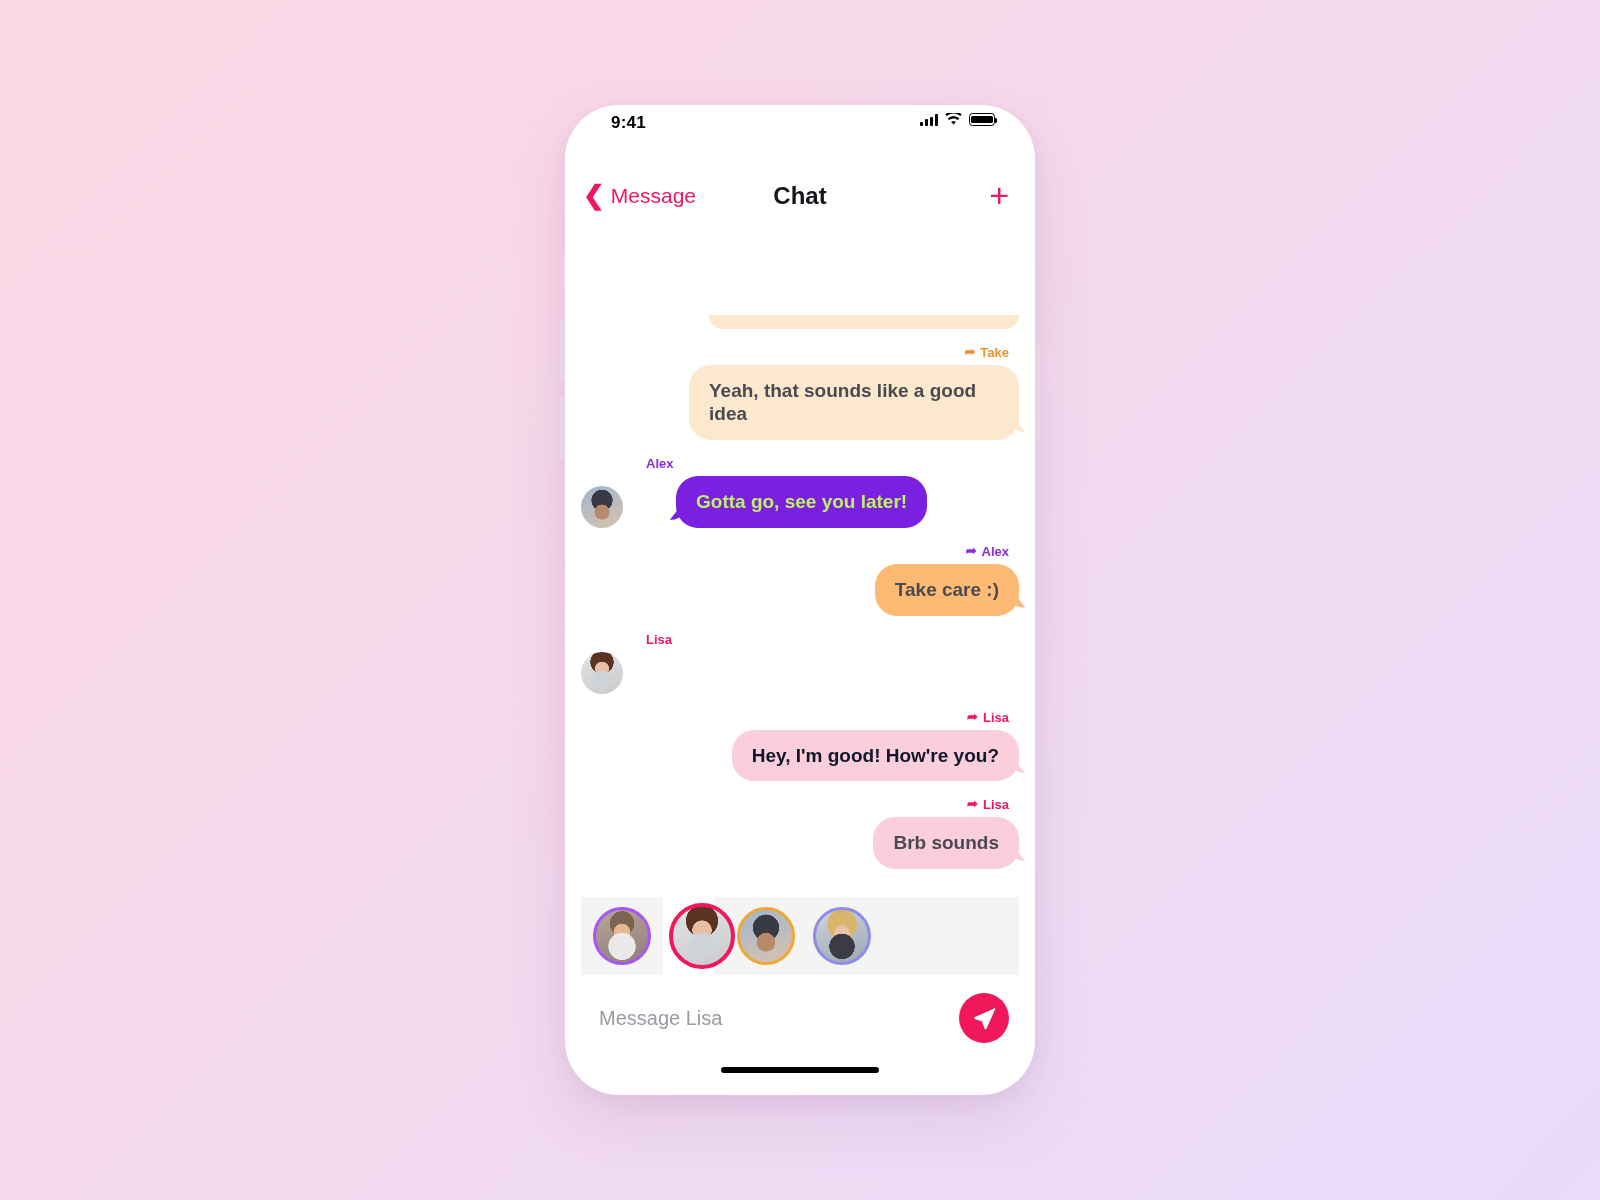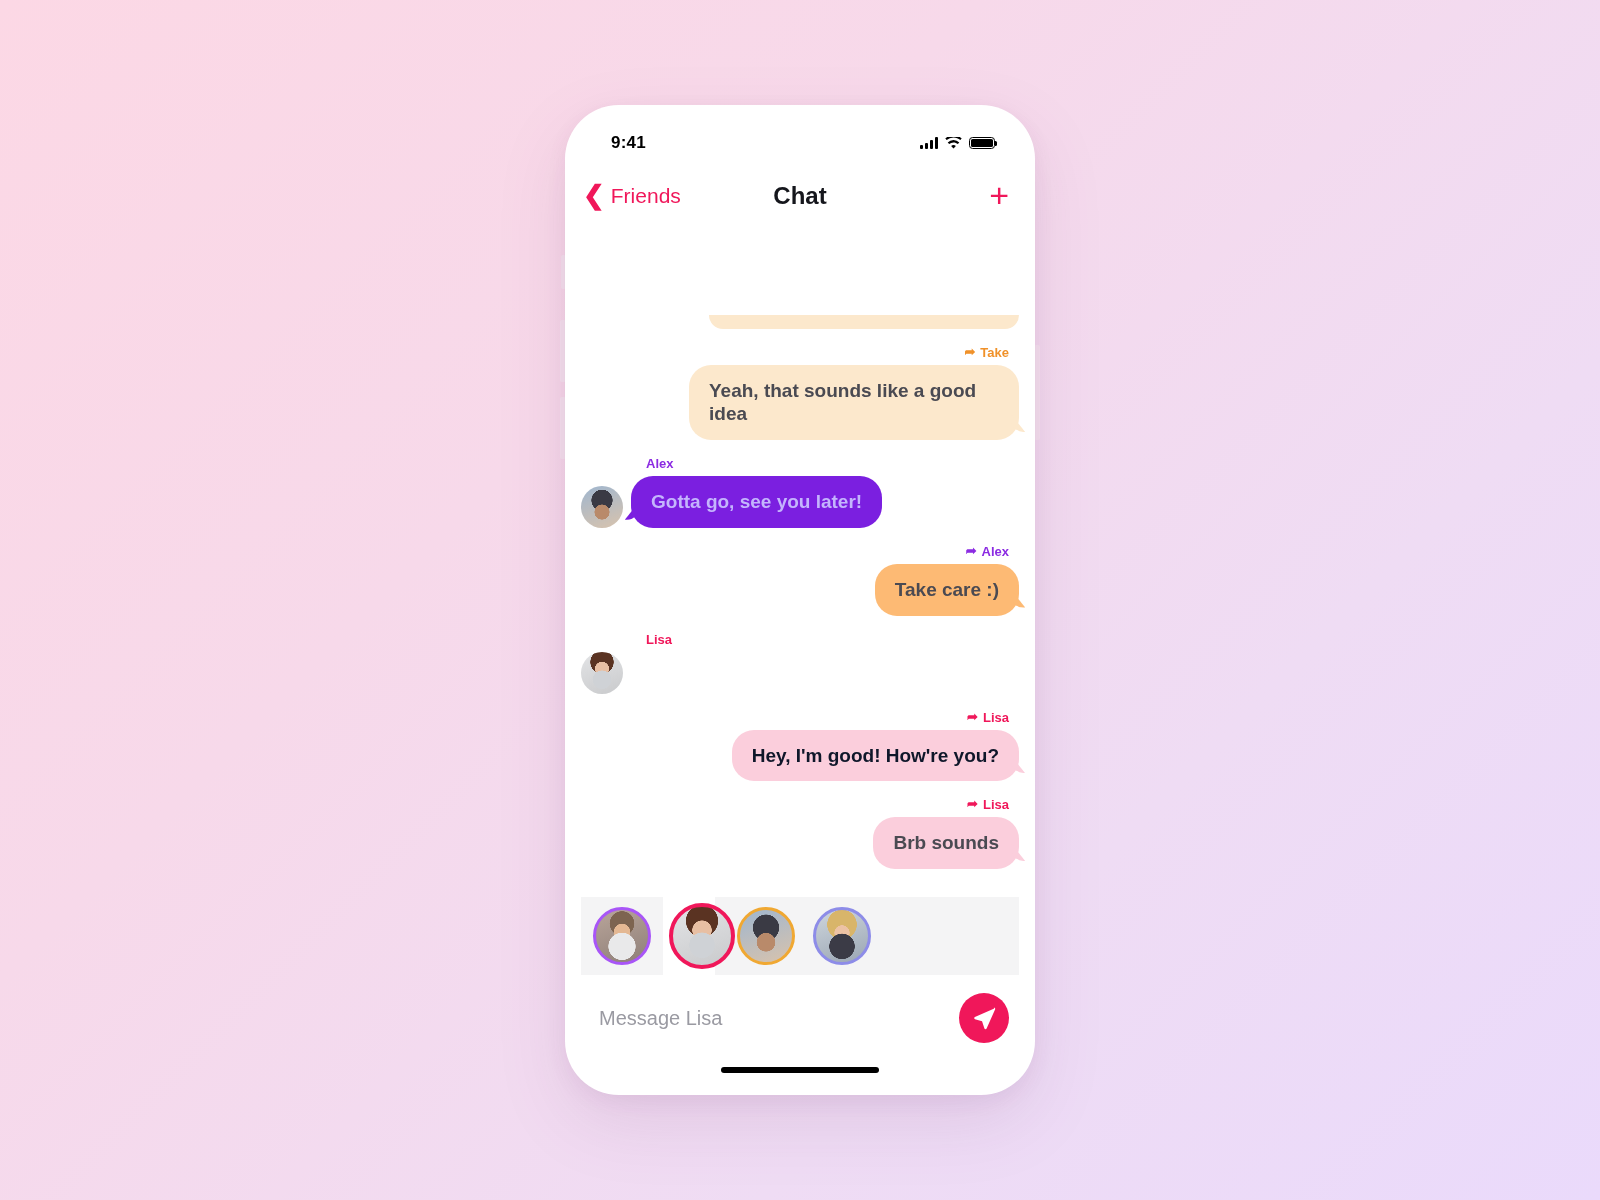--- a/index.html
+++ b/index.html
@@ -45,23 +45,23 @@
                 0 6px 20px rgba(120, 60, 120, 0.07);
     display: flex;
     flex-direction: column;
   }
 
   
   .status-bar {
     height: 62px;
     flex: 0 0 62px;
     display: flex;
-    align-items: center;
+    align-items: flex-start;
     justify-content: space-between;
-    padding: 14px 40px 0 46px;
+    padding: 8px 40px 0 46px;
   }
   .status-time {
     font-size: 17px;
     font-weight: bold;
     letter-spacing: 0.2px;
     color: #000;
   }
   .status-icons {
     display: flex;
     align-items: center;
@@ -316,21 +316,21 @@
         </svg>
         <span class="battery">
             <i></i>
           </span>
       </span>
     </div>
 
     <div class="nav-bar">
       <span class="nav-back">
         <span class="chev">❮</span>
-        <span class="nav-back-label">Friends</span>
+        <span class="nav-back-label">Message</span>
       </span>
       <span class="nav-title">Chat</span>
       <span class="nav-add">+</span>
     </div>
 
     <div class="messages">
       <div class="msg-inner" id="msg-inner">
           <div class="row out">
             <div class="bubble-line">
               <div class="bubble cut" style="background: rgb(252, 232, 204); color: rgb(74, 74, 82); width: 310px;"></div>
@@ -344,21 +344,21 @@
             <div class="bubble-line">
               <div class="bubble tail-right" style="background: rgb(252, 232, 204); color: rgb(74, 74, 82);">Yeah, that sounds like a good idea</div>
             </div>
           </div>
           <div class="row in">
             <div class="label" style="color: rgb(139, 43, 226);">
               <span>Alex</span>
             </div>
             <div class="bubble-line">
               <div class="avatar" style="background-image: radial-gradient(circle at 50% 62%, rgb(185, 138, 106) 0px, rgb(185, 138, 106) 22%, transparent 23%), radial-gradient(circle at 50% 34%, rgb(58, 58, 68) 0px, rgb(58, 58, 68) 30%, transparent 31%), linear-gradient(160deg, rgb(159, 182, 207), rgb(216, 195, 173));"></div>
-              <div class="bubble tail-left" style="background: rgb(123, 31, 224); color: #c4b5fd;">Gotta go, see you later!</div>
+              <div class="bubble tail-left" style="background: rgb(123, 31, 224); color: #bef264; margin-left: 45px;">Gotta go, see you later!</div>
             </div>
           </div>
           <div class="row out">
             <div class="label" style="color: rgb(139, 43, 226);">
               <span class="arrow-ico">➦</span>
               <span>Alex</span>
             </div>
             <div class="bubble-line">
               <div class="bubble tail-right" style="background: #fdba74; color: rgb(74, 74, 82);">Take care :)</div>
             </div>

